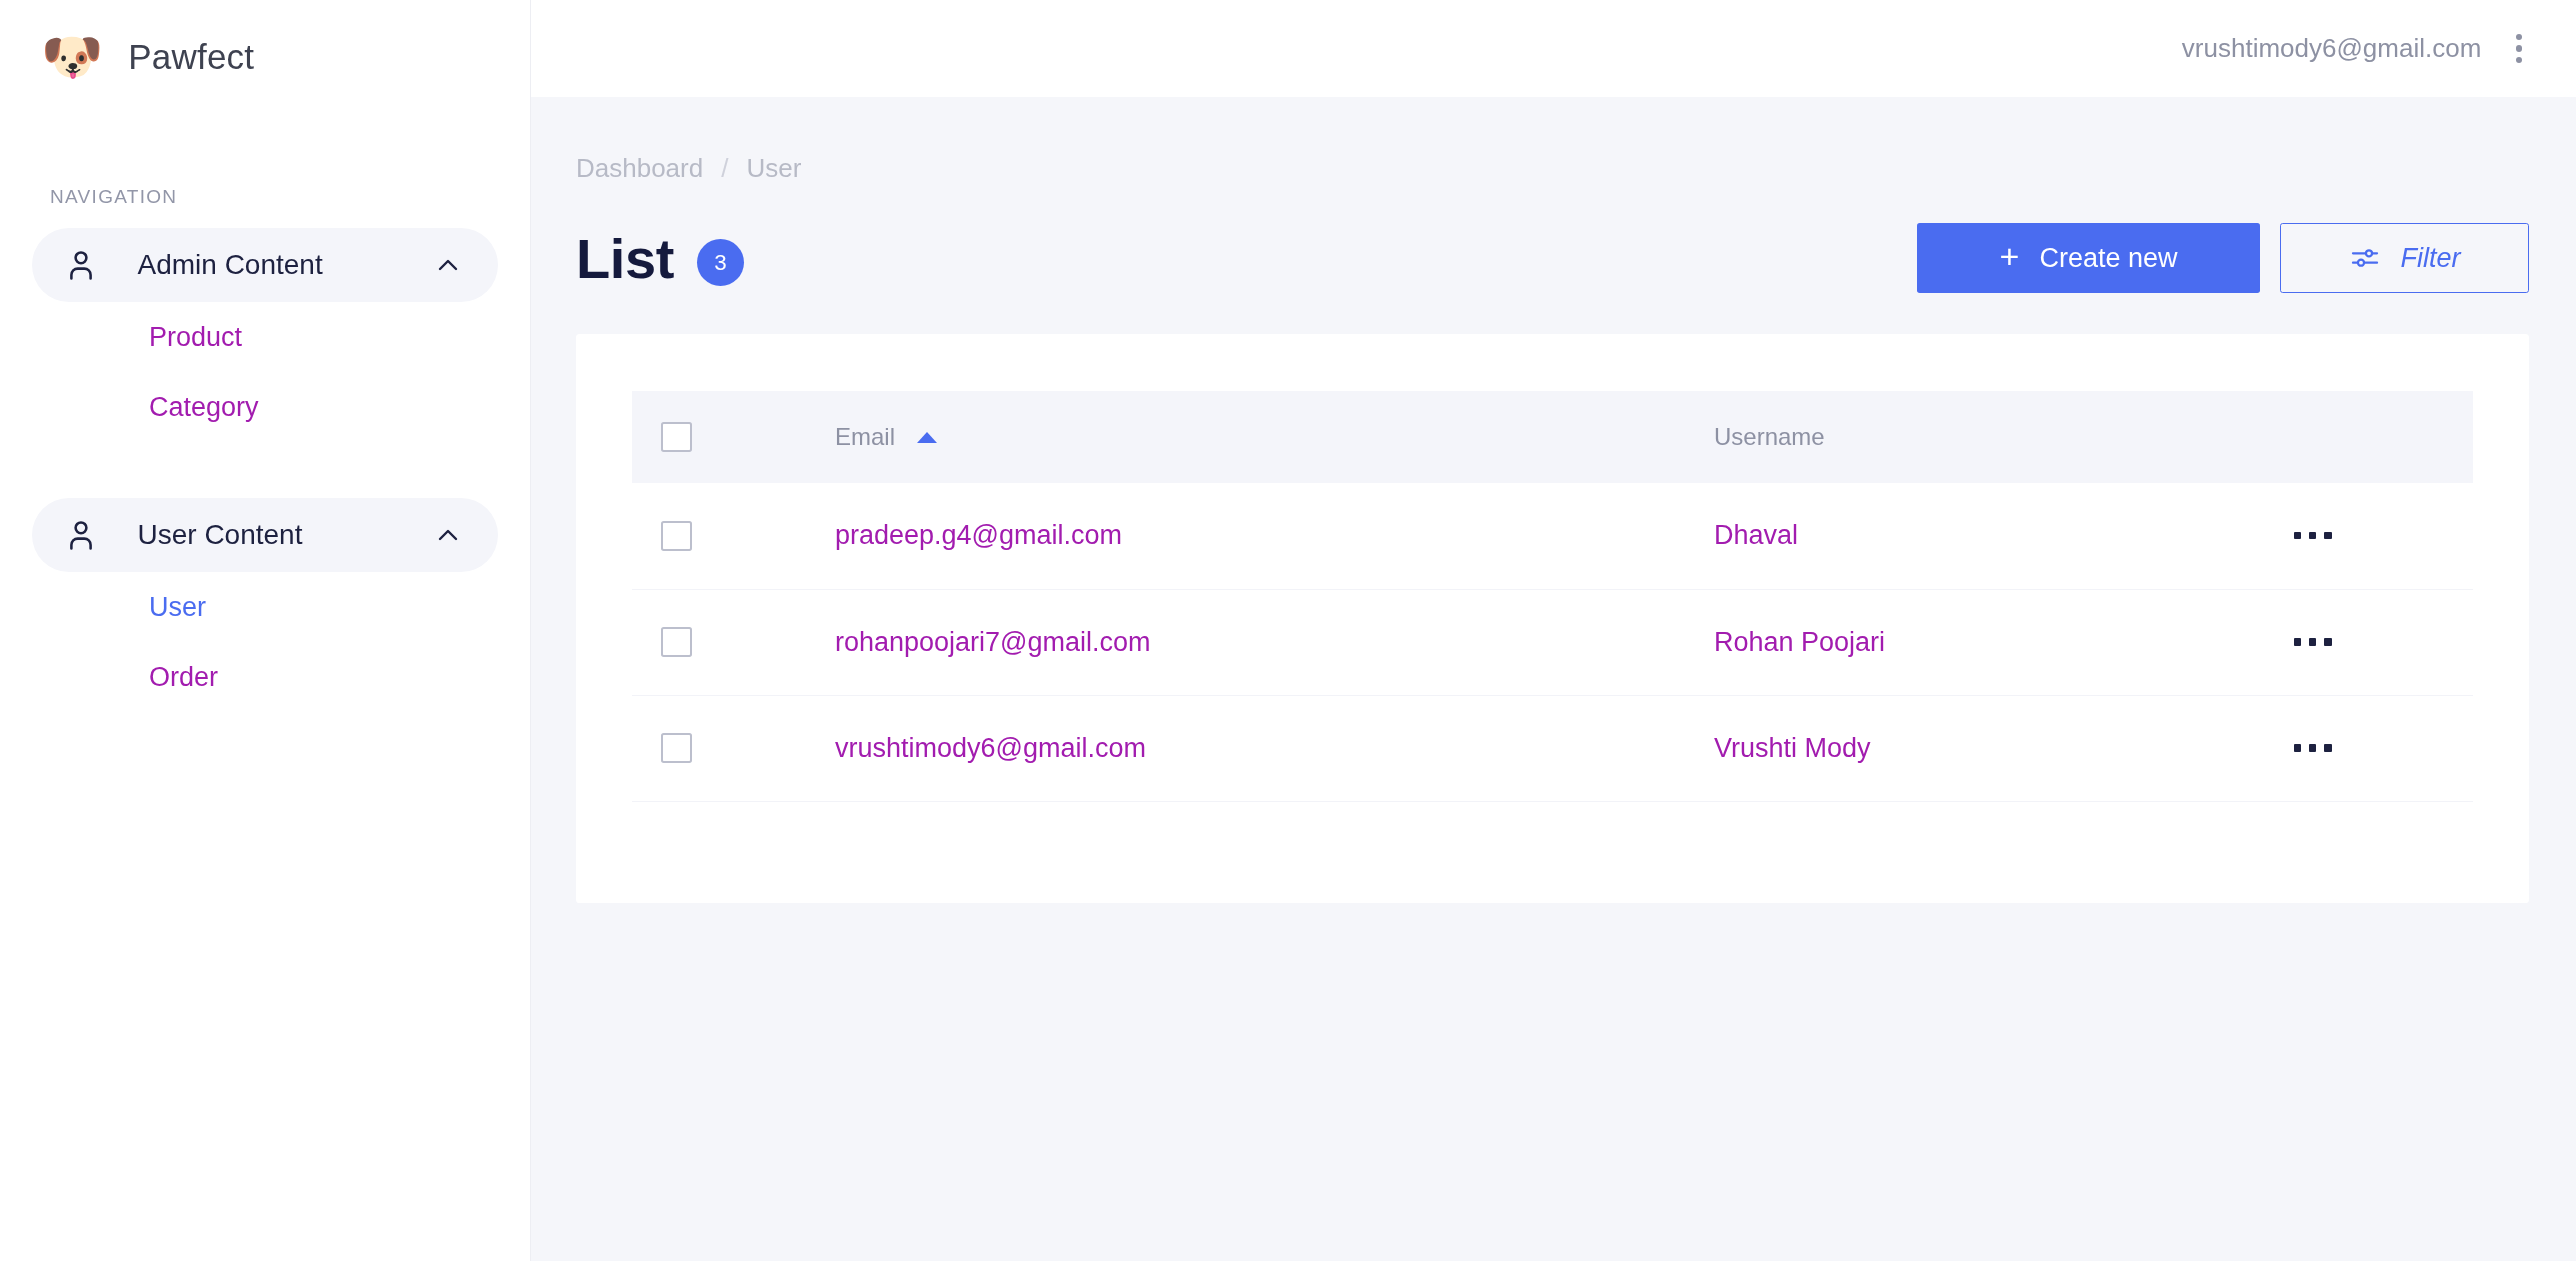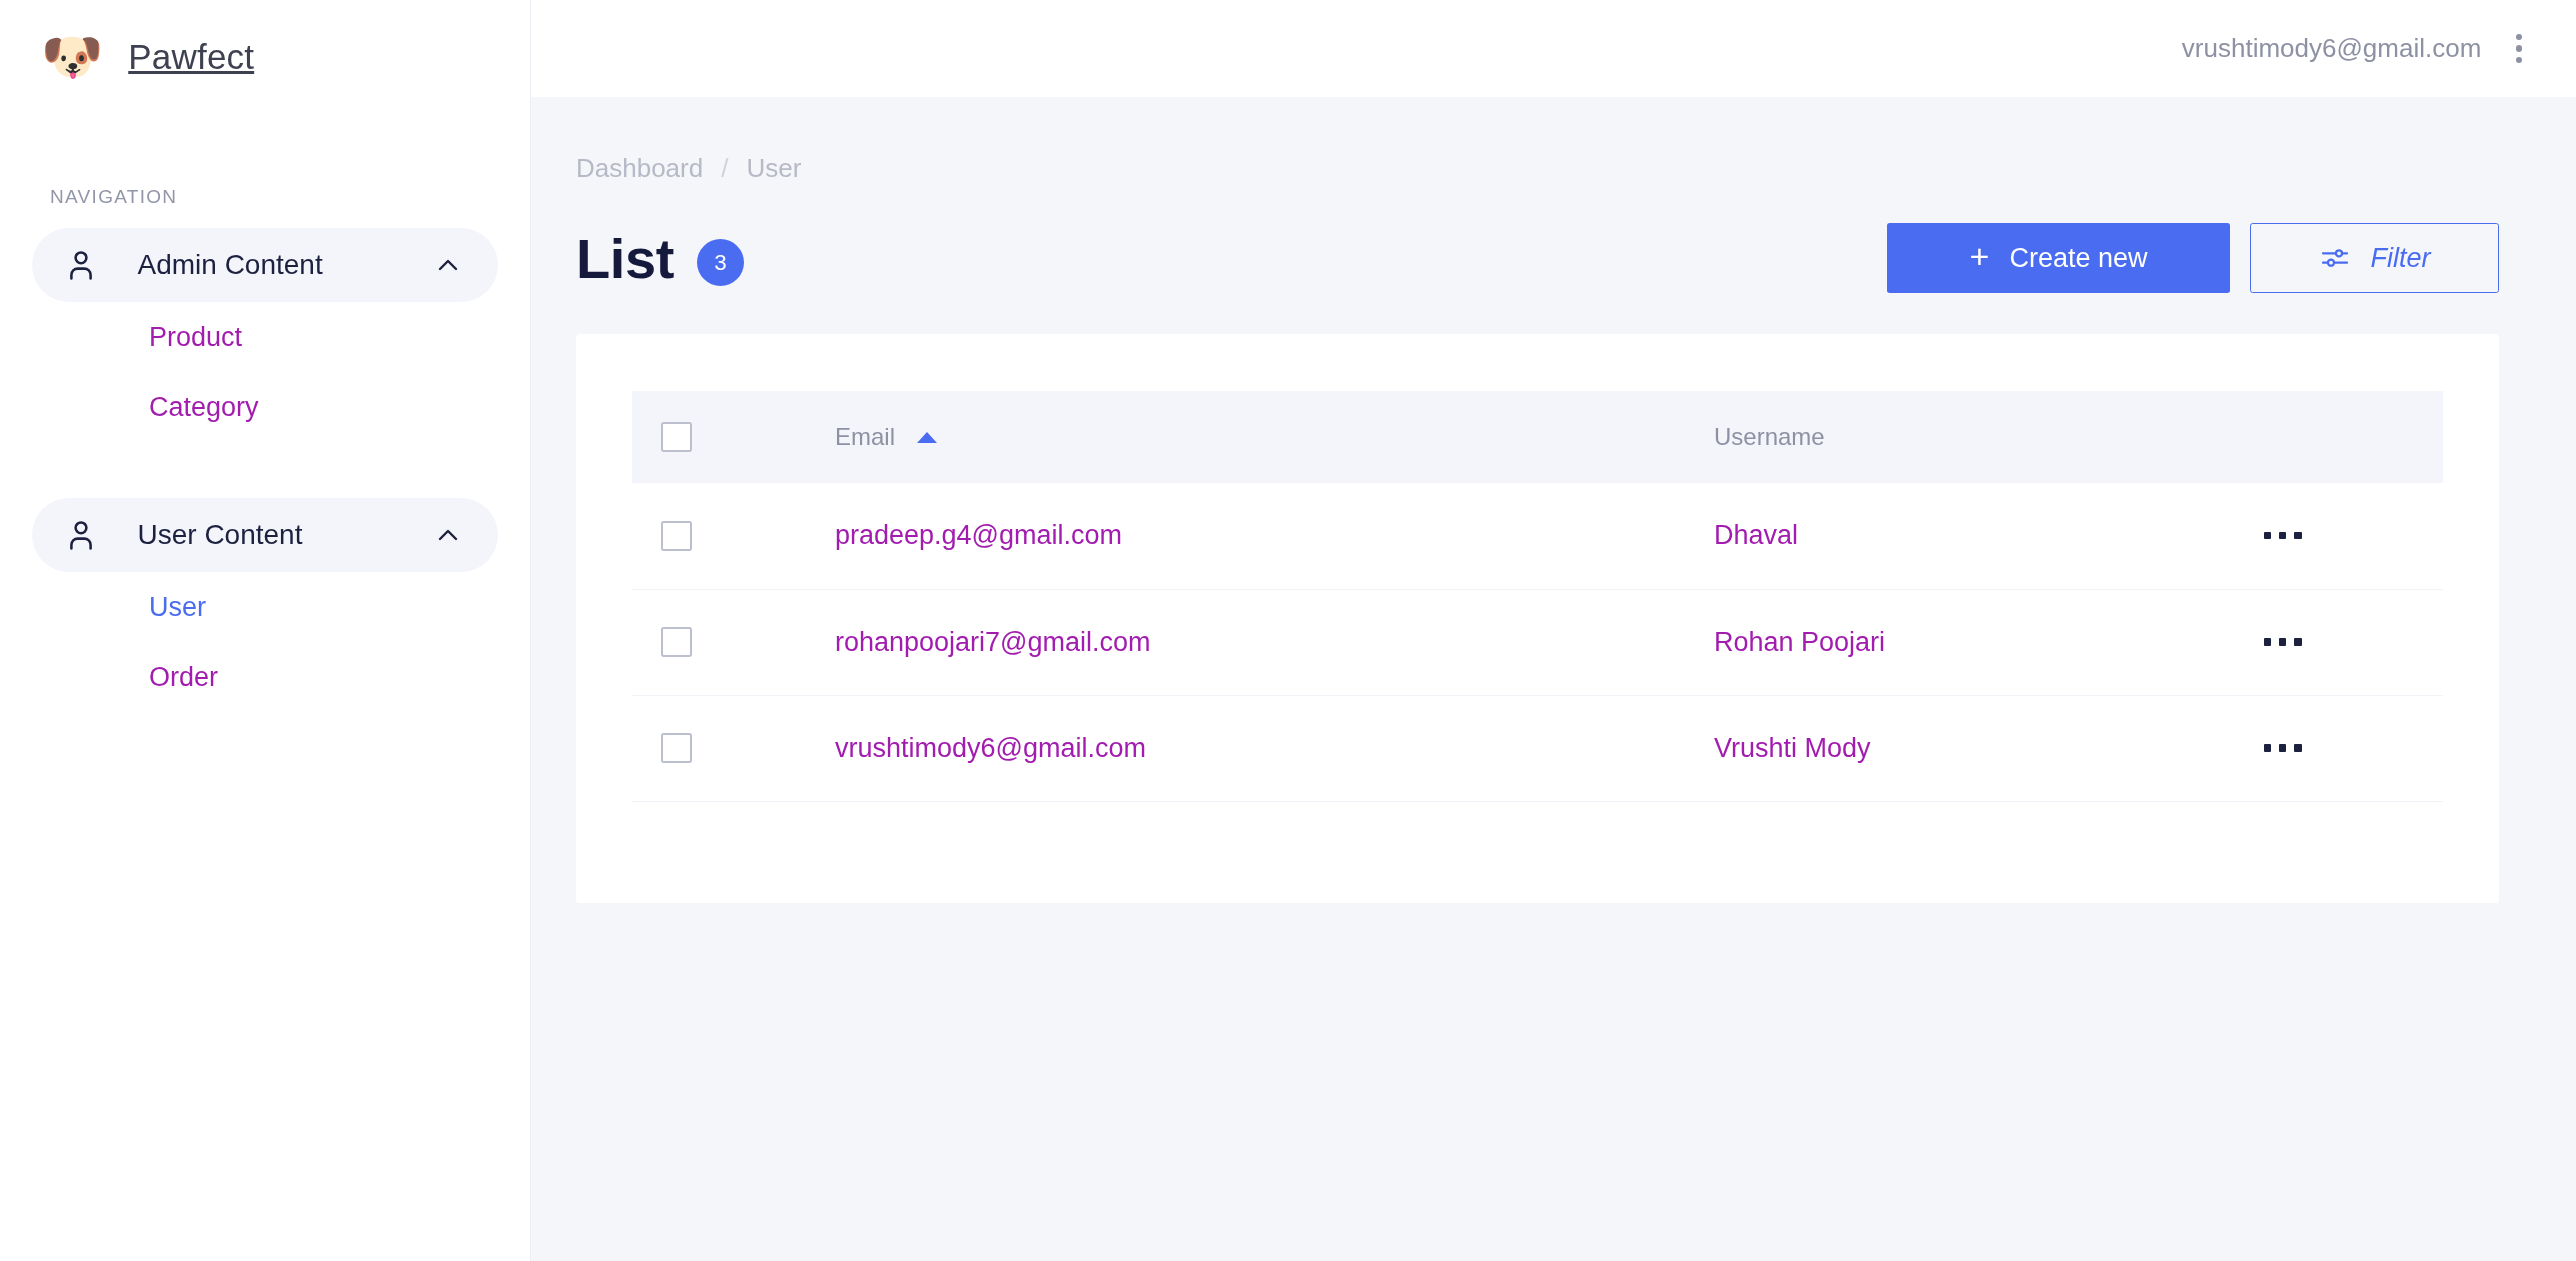--- a/index.html
+++ b/index.html
@@ -14,21 +14,21 @@
   
   .sidebar {
     width:531px; height:1261px;
     background:#ffffff;
     border-right:1.8px solid #edeef3;
     flex:0 0 531px;
     position:relative;
   }
   .brand { display:flex; align-items:center; gap:25px; padding:32px 0 0 41px; }
   .brand-logo { font-size:50px; line-height:1; }
-  .brand-name { font-size:35px; color:#3e4250; letter-spacing:0.2px;text-decoration:underline; }
+  .brand-name { font-size:35px; color:#3e4250; letter-spacing:0.2px; }
 
   .nav-label {
     margin:104px 0 0 50px;
     font-size:19px; letter-spacing:1.3px;
     color:#9296a8;
   }
 
   .nav-group { margin-top:20px; padding:0 32px; }
   .nav-parent {
     display:flex; align-items:center;
@@ -55,21 +55,21 @@
 
   .topbar {
     height:97px; background:#ffffff;
     display:flex; align-items:center; justify-content:flex-end;
     padding-right:47px; gap:27px; flex:0 0 97px;
   }
   .topbar-email { font-size:26px; color:#8d91a3; }
   .kebab-v { display:flex; flex-direction:column; gap:5.4px; cursor:pointer; padding:7.2px; }
   .kebab-v i { width:6.3px; height:6.3px; border-radius:50%; background:#8d91a3; display:block; }
 
-  .content { flex:1; padding:0 77px 0 45px; }
+  .content { flex:1; padding:0 47px 0 45px; }
 
   .breadcrumb { display:flex; align-items:center; gap:18px; padding-top:56px; font-size:26px; }
   .crumb { color:#b7bac6; cursor:pointer; }
   .crumb-sep { color:#cfd1db; }
   .crumb-current { color:#b7bac6; }
 
   .page-head {
     display:flex; align-items:center; justify-content:space-between;
     margin-top:39px; padding-right:0;
   }

